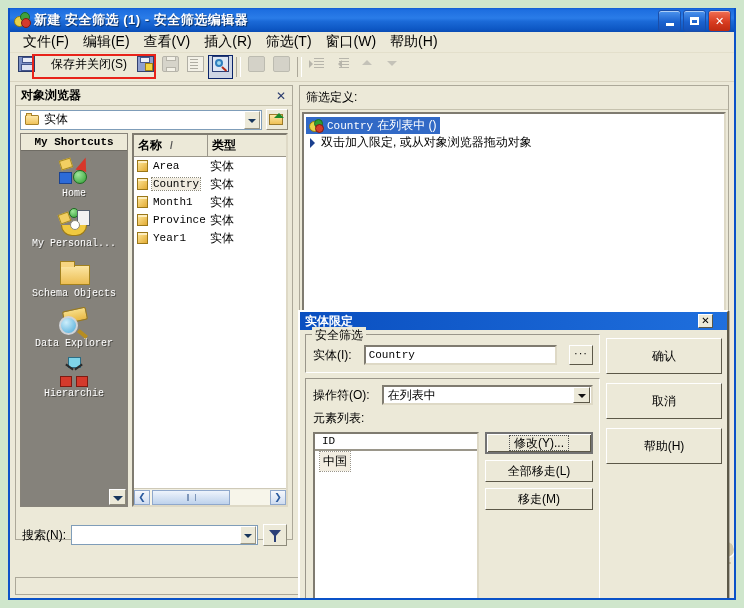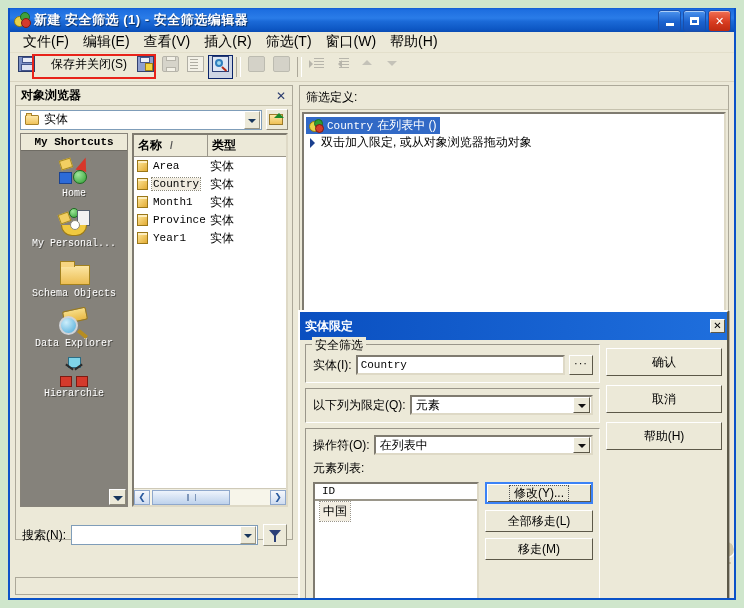--- a/index.html
+++ b/index.html
@@ -253,40 +253,40 @@
   .pal-sm i:nth-child(1){left:0;top:2px;width:9px;height:9px;background:#e8d24a;border:1px solid #8f7a10}
   .pal-sm i:nth-child(2){left:5px;top:0px;width:7px;height:7px;background:#2f9e33;border:1px solid #1d6b21}
   .pal-sm i:nth-child(3){left:6px;top:5px;width:7px;height:7px;background:#d43a2c;border:1px solid #7e1b12}
   
   #dialog{
     position:absolute;left:288px;top:228px;width:431px;height:344px;
     background:#ece9d8;border:2px solid;border-color:#fff #5c5848 #5c5848 #fff;
     box-sizing:border-box;box-shadow:1px 1px 0 rgba(0,0,0,.25);
   }
   #dlg-title{
-    height:28px;background:linear-gradient(to right,#0a4fc0,#1f6fdd);
-    display:flex;align-items:center;justify-content:space-between;padding:0 2px 0 5px;
+    height:18px;background:linear-gradient(to right,#0a4fc0,#1f6fdd);
+    display:flex;align-items:center;justify-content:space-between;padding:0 14px 0 5px;
   }
   #dlg-title .t{color:#fff;font-size:12px;font-weight:bold}
   #dlg-close{
     width:15px;height:14px;background:#ece9d8;border:1px solid;
     border-color:#fff #5c5848 #5c5848 #fff;display:flex;align-items:center;justify-content:center;
     font-size:10px;font-weight:bold;line-height:1;cursor:default;box-sizing:border-box;
   }
   #dlg-inner{display:flex;padding:4px 5px 5px 5px;gap:6px;height:calc(100% - 18px);box-sizing:border-box}
   #dlg-left{flex:1;display:flex;flex-direction:column;gap:5px}
   #dlg-right{width:116px;flex:0 0 116px;display:flex;flex-direction:column;gap:9px;padding-top:4px}
   .gbox{
     border:1px solid;border-color:#9a968a #fff #fff #9a968a;
     padding:6px 6px 7px 7px;position:relative;box-sizing:border-box;
   }
   .gbox>legend,.gbox .legend{
     position:absolute;top:-8px;left:6px;background:#ece9d8;padding:0 3px;font-size:12px;
   }
-  .frow{display:flex;align-items:center;gap:4px}
+  .frow{display:flex;align-items:center;gap:12px}
   .frow .lab{font-size:12px;white-space:nowrap}
   .txtbox{
     flex:1;height:20px;background:#fff;border:2px solid;
     border-color:#7f7b70 #ded9c6 #ded9c6 #7f7b70;box-sizing:border-box;
     display:flex;align-items:center;padding-left:3px;
     font-family:"Liberation Mono","DejaVu Sans Mono",monospace;font-size:11px;
   }
   .ellipsis-btn{
     width:24px;height:20px;background:#ece9d8;border:1px solid;
     border-color:#fff #5c5848 #5c5848 #fff;box-sizing:border-box;
@@ -302,22 +302,22 @@
     width:17px;height:16px;margin-right:1px;background:#ece9d8;
     border:1px solid;border-color:#fff #5c5848 #5c5848 #fff;box-sizing:border-box;
     display:flex;align-items:center;justify-content:center;cursor:default;flex:0 0 17px;
   }
   .dcombo .arr:after{content:"";border:4px solid transparent;border-top-color:#111;border-bottom-width:0;margin-top:2px}
   .dbtn{
     height:22px;background:#ece9d8;border:1px solid;
     border-color:#fff #5c5848 #5c5848 #fff;box-sizing:border-box;
     display:flex;align-items:center;justify-content:center;font-size:12px;cursor:default;
   }
-  .dbtn.big{height:28px}
-  .dbtn.default{border:2px solid #3b82f6;box-shadow:inset 1px 1px 0 #fff,inset -1px -1px 0 #5c5848}
+  .dbtn.big{height:36px}
+  .dbtn.default{border:2px solid #737373;box-shadow:inset 1px 1px 0 #fff,inset -1px -1px 0 #5c5848}
   .dbtn.default .inner{border:1px dotted #555;padding:0 4px;line-height:1.2}
   #elem-section{display:flex;gap:6px;flex:1}
   #elem-list{
     flex:1;background:#fff;border:2px solid;
     border-color:#7f7b70 #ded9c6 #ded9c6 #7f7b70;box-sizing:border-box;
     display:flex;flex-direction:column;
   }
   #elem-list .lhead{
     font-family:"Liberation Mono","DejaVu Sans Mono",monospace;font-size:11px;
     padding:1px 0 2px 7px;border-bottom:2px solid #9a968a;background:#fff;
@@ -603,29 +603,20 @@
 
           <div class="gbox" style="padding-top:10px">
             <span class="legend">安全筛选</span>
             <div class="frow">
               <span class="lab">实体(I):</span>
               <div class="txtbox">Country</div>
               <div class="ellipsis-btn">···</div>
             </div>
           </div>
 
-          <div class="gbox">
-            <div class="frow">
-              <span class="lab">以下列为限定(Q):</span>
-              <div class="dcombo">
-                <span>元素</span>
-                <span class="arr"></span>
-              </div>
-            </div>
-          </div>
 
           <div class="gbox" style="flex:1;display:flex;flex-direction:column;gap:5px">
             <div class="frow">
               <span class="lab">操作符(O):</span>
               <div class="dcombo">
                 <span>在列表中</span>
                 <span class="arr"></span>
               </div>
             </div>
 

